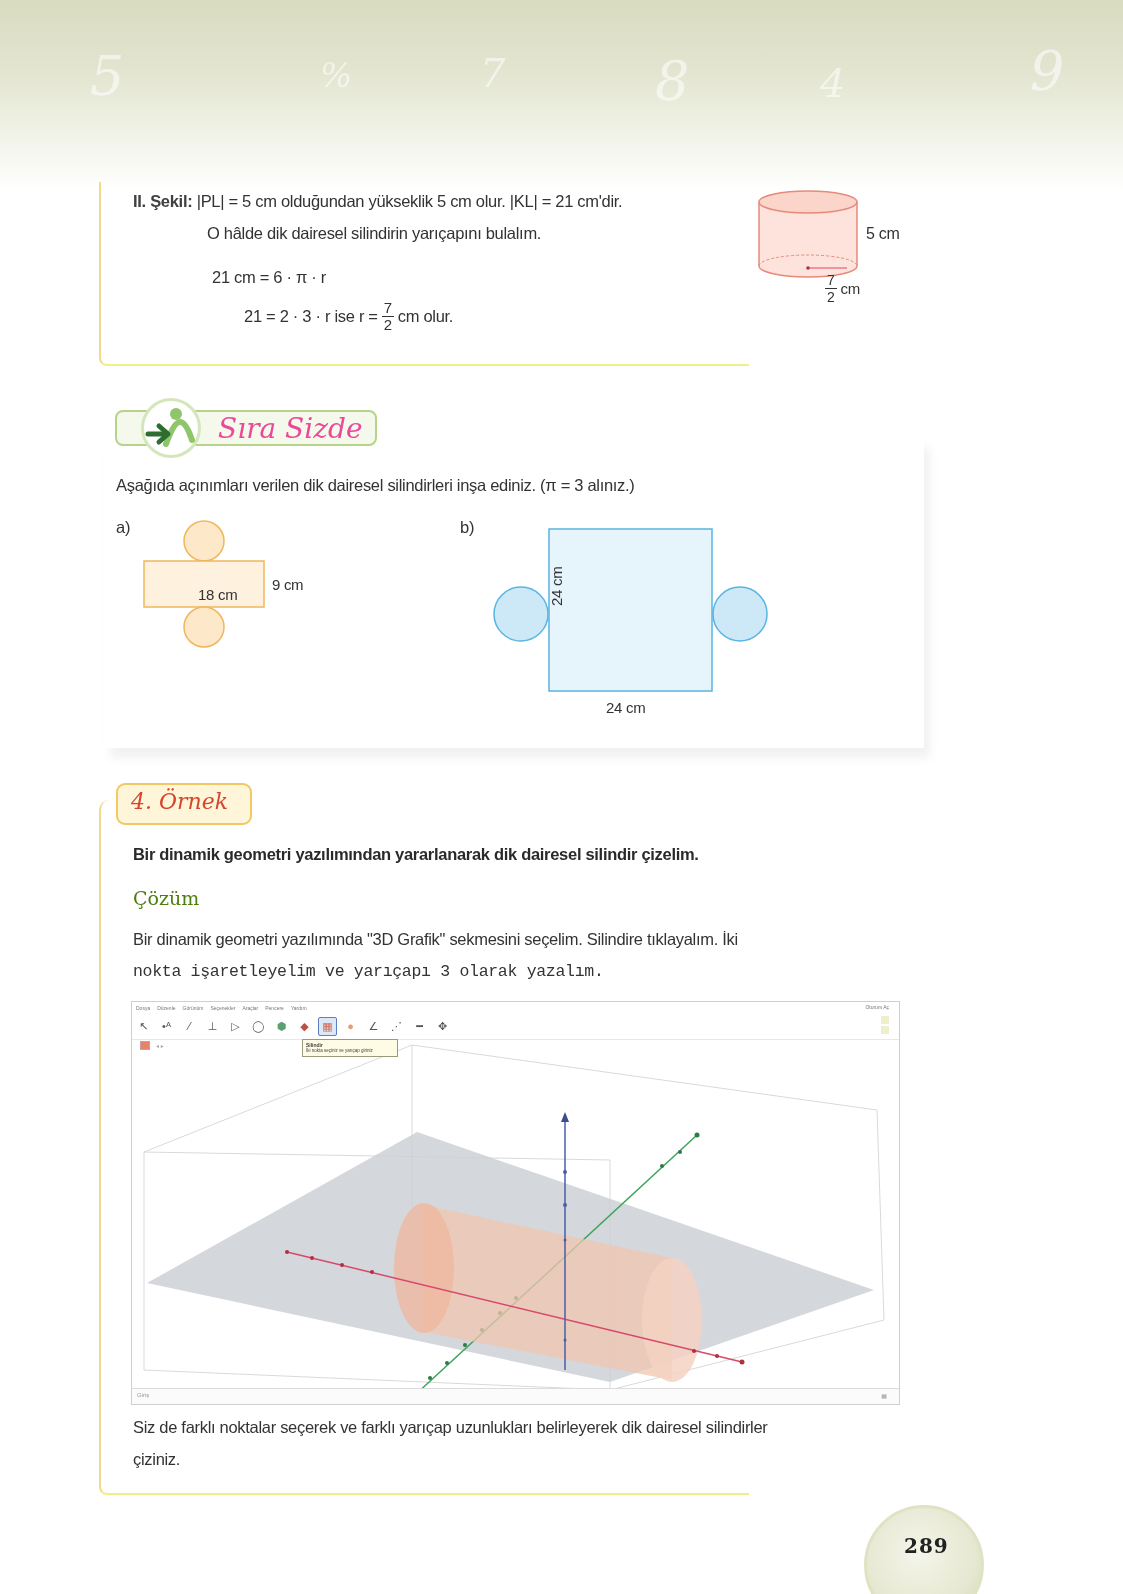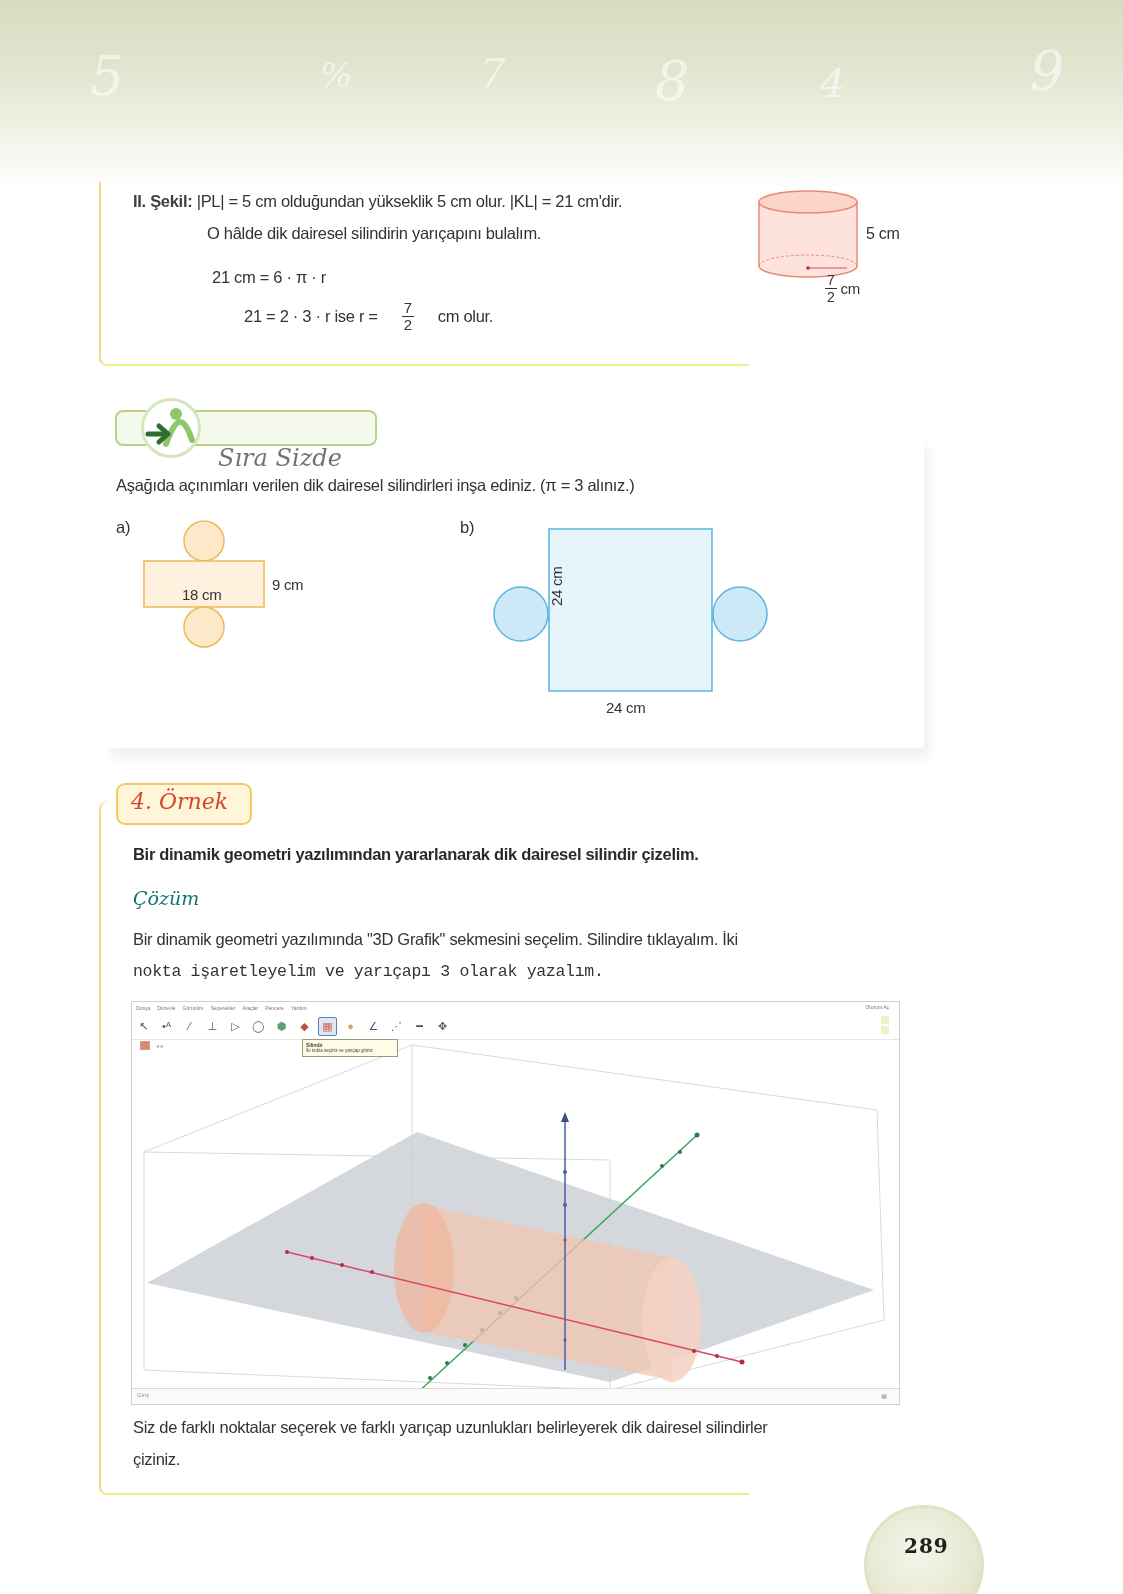--- a/index.html
+++ b/index.html
@@ -33,21 +33,21 @@
     .sira-pill {
       position: absolute; left: 115px; top: 410px; width: 262px; height: 36px;
       border: 2px solid #b7d38a; border-radius: 8px; background: #f4f9ec;
     }
     .sira-circle {
       position: absolute; left: 141px; top: 398px; width: 60px; height: 60px; border-radius: 50%;
       background: #ffffff; border: 3px solid #d5e6bd;
     }
     .sira-title {
       position: absolute; left: 218px; top: 412px; font-family: "DejaVu Serif", serif; font-style: italic;
-      font-size: 24px; color: #737373; white-space: nowrap; margin-top: 32px;
+      font-size: 28px; color: #ec4899; white-space: nowrap;
     }
 
     
     .panel {
       position: absolute; left: 104px; top: 438px; width: 820px; height: 310px;
       box-shadow: 6px 10px 10px rgba(0,0,0,0.06);
       background: #ffffff;
     }
 
     
@@ -61,22 +61,22 @@
     }
     .ornek-tag {
       position: absolute; left: 116px; top: 783px; width: 136px; height: 42px;
       background: #fff6d9; border: 2px solid #f1c863; border-radius: 9px;
     }
     .ornek-title {
       position: absolute; left: 131px; top: 789px; font-family: "DejaVu Serif", serif; font-style: italic;
       font-size: 22px; color: #d4472e; white-space: nowrap;
     }
     .cozum {
-      position: absolute; left: 133px; top: 887px; font-family: "DejaVu Serif", serif; font-style: italic;
-      font-size: 19px; color: #0f766e; white-space: nowrap;
+      position: absolute; left: 133px; top: 887px; font-family: "DejaVu Serif", serif; 
+      font-size: 19px; color: #4d7c0f; white-space: nowrap;
     }
 
     
     .gg {
       position: absolute; left: 131px; top: 1001px; width: 769px; height: 404px;
       border: 1px solid #cfcfcf; background: #ffffff; overflow: hidden;
     }
     .gg-menubar { position: absolute; left: 0; top: 0; width: 100%; height: 12px; display: flex; gap: 7px; padding-left: 4px; font-size: 5px; color: #777; align-items: center; }
     .gg-menubar span { white-space: nowrap; }
     .gg-right-label { position: absolute; right: 10px; top: 2px; font-size: 5px; color: #777; }
@@ -120,21 +120,21 @@
   <span class="digit" style="left:1030px;top:40px;">9</span>
 </div>
 
 <div class="frame1"></div>
 <div class="t" style="left:133px;top:192px;">
   <b>II. Şekil:</b>
   <span>|PL| = 5 cm olduğundan yükseklik 5 cm olur. |KL| = 21 cm'dir.</span>
 </div>
 <div class="t" style="left:207px;top:224px;">O hâlde dik dairesel silindirin yarıçapını bulalım.</div>
 <div class="t" style="left:212px;top:268px;">21 cm = 6 · π · r</div>
-<div class="t" style="left:244px;top:300px;display:flex;align-items:center;gap:20px;">
+<div class="t" style="left:244px;top:300px;display:flex;align-items:center;">
   <span>21 = 2 · 3 · r  ise r =</span>
   <span class="frac">
     <span class="num">7</span>
     <span>2</span>
   </span>
   <span>cm olur.</span>
 </div>
 
 <svg style="left:755px;top:188px;" width="110" height="95">
   <path d="M4 14 L4 78 A49 11 0 0 0 102 78 L102 14" fill="#fde3dc" stroke="#e58b7a" stroke-width="1.5"></path>
@@ -163,21 +163,21 @@
 </svg>
 <div class="sira-title">Sıra Sizde</div>
 <div class="t" style="left:116px;top:476px;text-align:right;">Aşağıda açınımları verilen dik dairesel silindirleri inşa ediniz. (π = 3 alınız.)</div>
 
 <div class="t" style="left:116px;top:518px;">a)</div>
 <svg style="left:140px;top:520px;" width="130" height="136">
   <circle cx="64" cy="21" r="20" fill="#fde9c9" stroke="#f0b65a" stroke-width="1.5"></circle>
   <rect x="4" y="41" width="120" height="46" fill="#fef1de" stroke="#f0b65a" stroke-width="1.5"></rect>
   <circle cx="64" cy="107" r="20" fill="#fde9c9" stroke="#f0b65a" stroke-width="1.5"></circle>
 </svg>
-<div class="t" style="left:182px;top:586px;font-size:15px;">18 cm</div>
+<div class="t" style="left:198px;top:586px;font-size:15px;">18 cm</div>
 <div class="t" style="left:272px;top:576px;font-size:15px;">9 cm</div>
 
 <div class="t" style="left:460px;top:518px;">b)</div>
 <svg style="left:490px;top:527px;" width="280" height="170">
   <rect x="59" y="2" width="163" height="162" fill="#e6f4fc" stroke="#5ab4e0" stroke-width="1.5"></rect>
   <circle cx="31" cy="87" r="27" fill="#cde9f8" stroke="#5ab4e0" stroke-width="1.5"></circle>
   <circle cx="250" cy="87" r="27" fill="#cde9f8" stroke="#5ab4e0" stroke-width="1.5"></circle>
 </svg>
 <div class="t" style="left:548px;top:606px;font-size:15px;transform:rotate(-90deg);transform-origin:left top;">24 cm</div>
 <div class="t" style="left:606px;top:699px;font-size:15px;">24 cm</div>

